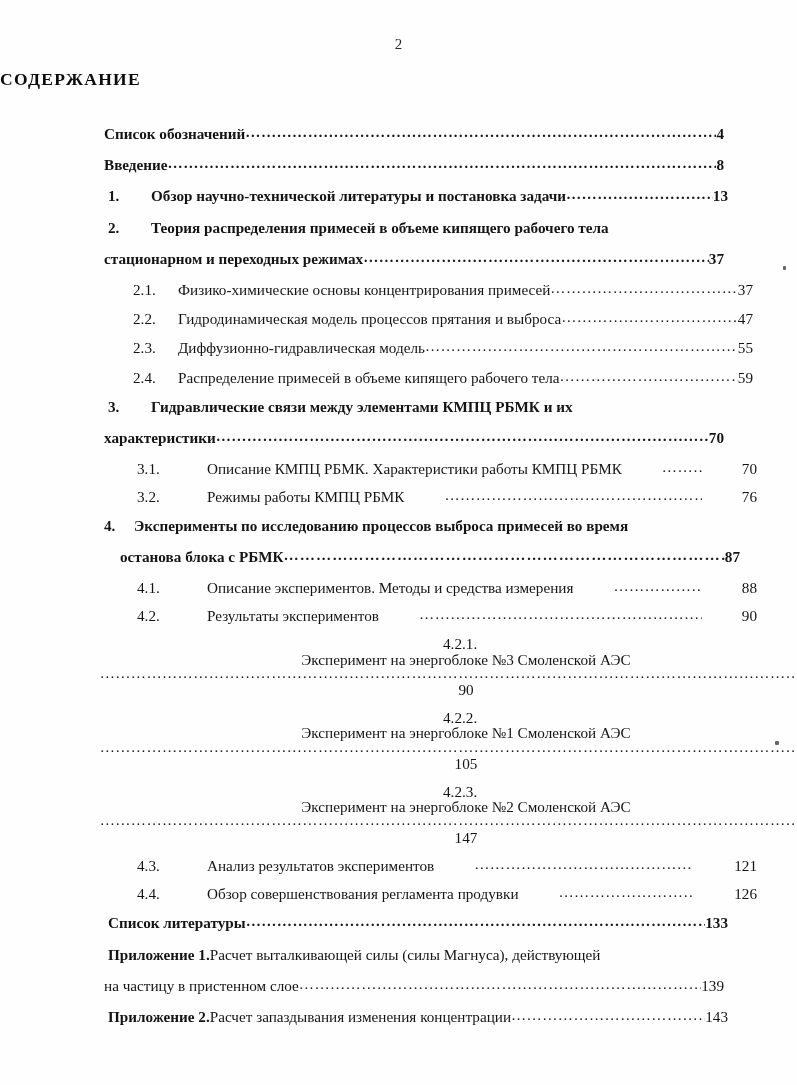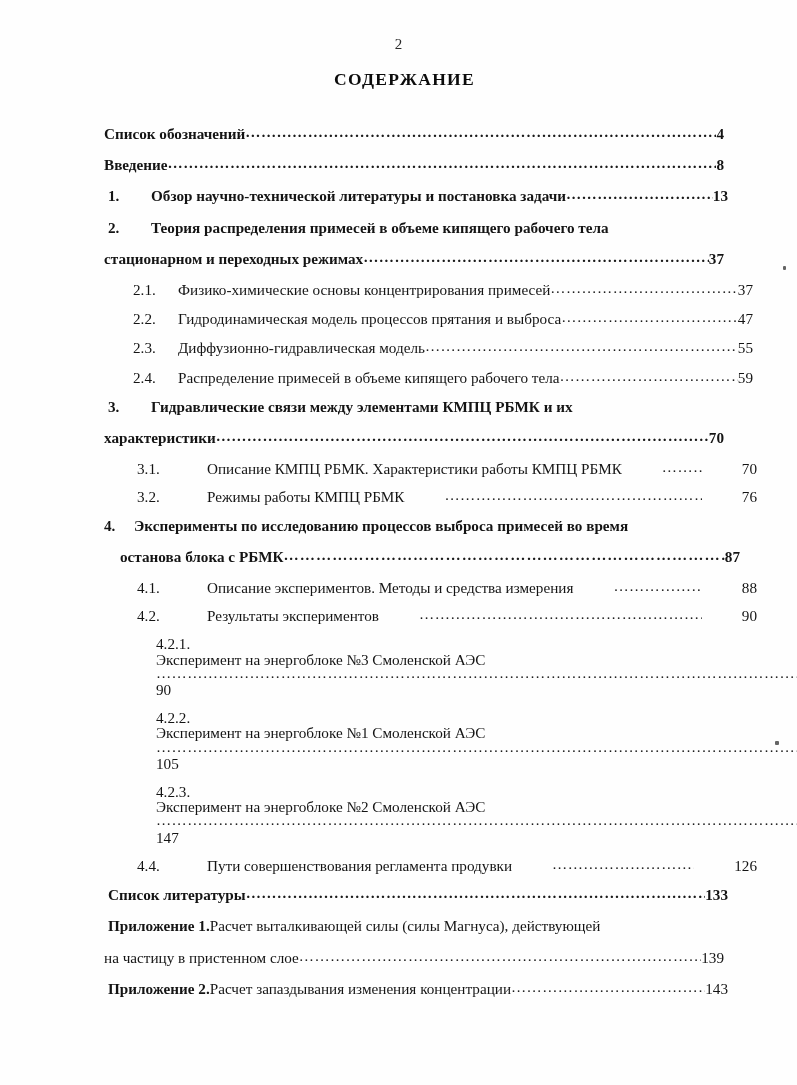--- a/index.html
+++ b/index.html
@@ -28,23 +28,23 @@
     text-align: center;
     font-size: 15px;
     color: #2b2b2b;
     letter-spacing: 0.2px;
   }
 
   
   .doc-title {
     position: absolute;
     top: 69px;
-    left: 16px;
+    left: 0;
     width: 777px;
-    text-align: center;
+    text-align: left;
     font-size: 17.5px;
     font-weight: bold;
     letter-spacing: 1.3px;
     color: #0b0b0b;
   }
 
   
   .toc {
     position: absolute;
     top: 126px;
@@ -63,21 +63,21 @@
 
   
   .h1 { margin-bottom: 16px; }
   .h2 { margin-bottom: 14px; }
   .h3 { margin-bottom: 13px; }
 
   .bold { font-weight: bold; }
 
   .entry {
     display: flex;
-    align-items: flex-start;
+    align-items: center;
     width: 100%;
   }
 
   .num {
     flex: 0 0 auto;
     text-align: left;
   }
 
   
   .num-l1    { width: 43px; }     
@@ -315,25 +315,33 @@
 
     <div class="toc-row h3">
       <span class="entry ind-3">
         <span class="num num-l3">4.2.3.</span>
         <span class="label">Эксперимент на энергоблоке №2 Смоленской АЭС</span>
         <span class="leader"></span>
         <span class="pagenum">147</span>
       </span>
     </div>
 
+    <div class="toc-row h3">
+      <span class="entry ind-2">
+        <span class="num num-l2t">4.3.</span>
+        <span class="label">Анализ результатов экспериментов</span>
+        <span class="leader"></span>
+        <span class="pagenum">121</span>
+      </span>
+    </div>
 
     <div class="toc-row h2">
       <span class="entry ind-2">
         <span class="num num-l2t">4.4.</span>
-        <span class="label">Пути совершенствования регламента продувки</span>
+        <span class="label">Обзор совершенствования регламента продувки</span>
         <span class="leader"></span>
         <span class="pagenum">126</span>
       </span>
     </div>
 
 
     <div class="toc-row h1 bold">
       <span class="entry ind-4">
         <span class="label">Список литературы</span>
         <span class="leader"></span>

